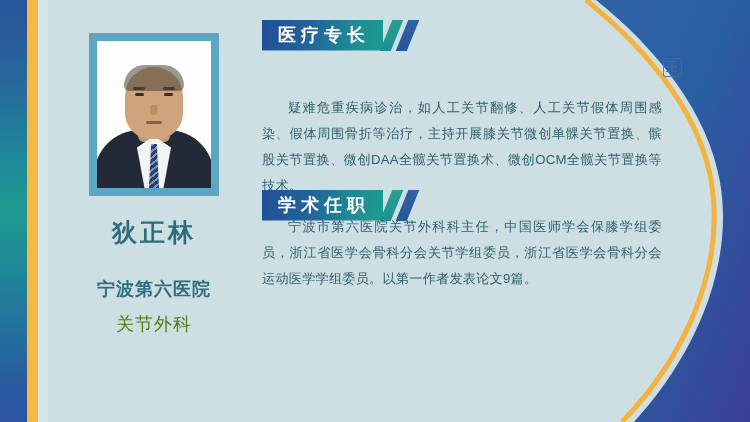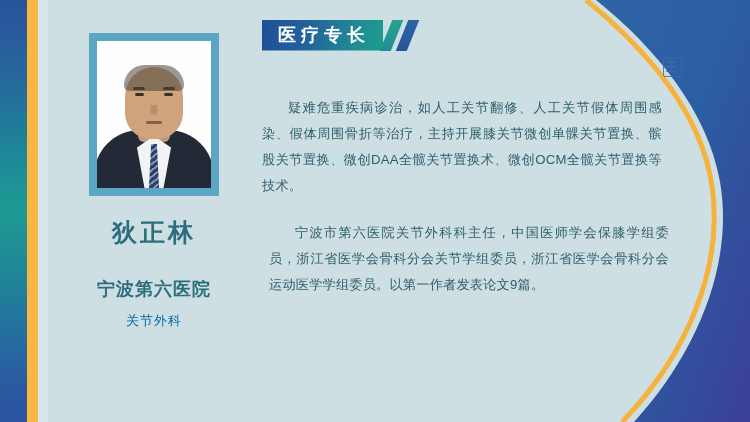--- a/index.html
+++ b/index.html
@@ -143,23 +143,23 @@
   }
   .doc-hospital {
     margin-top:28px;
     font-size:18px;
     font-weight:bold;
     letter-spacing:1px;
     color:#2c6e7d;
   }
   .doc-dept {
     margin-top:11px;
-    font-size:13px;
+    font-size:18px;
     letter-spacing:1px;
-    color:#0369a1;
+    color:#4d7c0f;
   }
 
   
   .content {
     position:absolute; left:262px; top:0;
     width:420px; height:422px;
     z-index:6;
   }
 
   .badge-row { position:relative; height:36px; display:flex; align-items:center; }
@@ -194,21 +194,21 @@
     line-height:26px;
     letter-spacing:.2px;
     text-indent:26px;
     text-align:justify;
     width:400px;
   }
 
   .sec1 { position:absolute; left:0; top:17px; }
   .sec1-body { position:absolute; left:0; top:60px;margin-top:35px; }
   .sec2 { position:absolute; left:0; top:187px; }
-  .sec2-body { position:absolute; left:0; top:220px;margin-left:7px; }
+  .sec2-body { position:absolute; left:0; top:214px; }
   .sec2-body .para + .para { margin-top:9px; }
 </style>
 </head>
 <body>
 
 <div class="card">
 
   <div class="stripe-pale"></div>
   <div class="stripe-yellow"></div>
   <div class="stripe-blue"></div>
@@ -264,18 +264,29 @@
         <div class="slashes">
           <div class="slash a"></div>
           <div class="slash b"></div>
         </div>
       </div>
     </div>
     <div class="sec1-body">
       <p class="para">疑难危重疾病诊治，如人工关节翻修、人工关节假体周围感染、假体周围骨折等治疗，主持开展膝关节微创单髁关节置换、髌股关节置换、微创DAA全髋关节置换术、微创OCM全髋关节置换等技术。</p>
     </div>
 
+    <div class="sec2">
+      <div class="badge-row">
+        <div class="badge">
+          <span class="badge-text">学术任职</span>
+        </div>
+        <div class="slashes">
+          <div class="slash a"></div>
+          <div class="slash b"></div>
+        </div>
+      </div>
+    </div>
     <div class="sec2-body">
       <p class="para">宁波市第六医院关节外科科主任，中国医师学会保膝学组委员，浙江省医学会骨科分会关节学组委员，浙江省医学会骨科分会运动医学学组委员。以第一作者发表论文9篇。</p>
     </div>
 
   </div>
 </div>
 
 </body></html>

